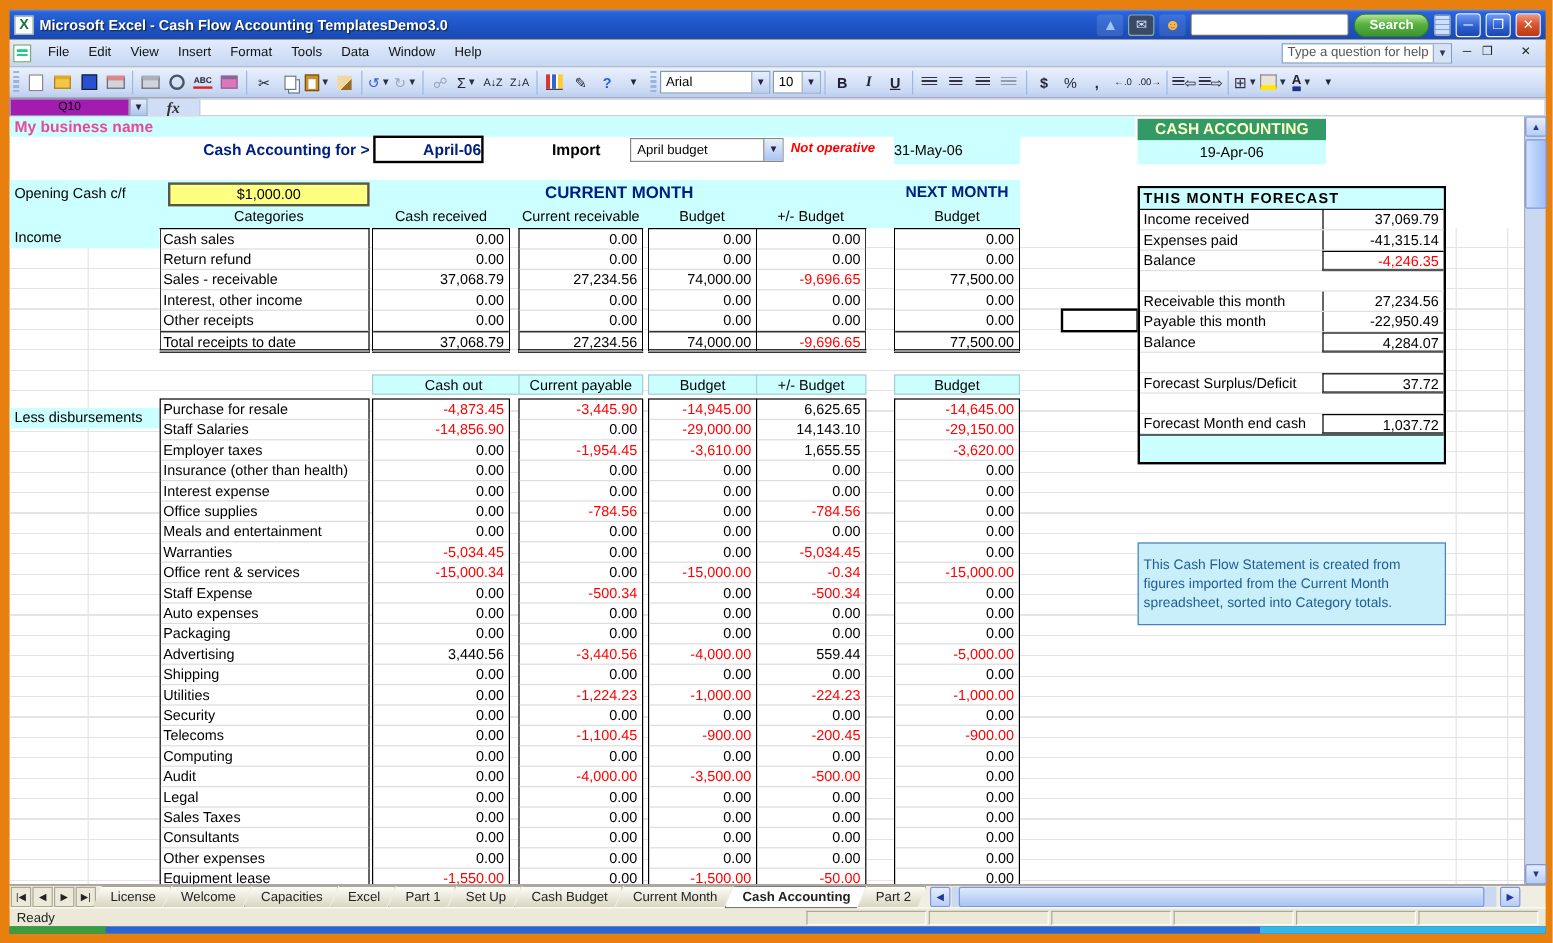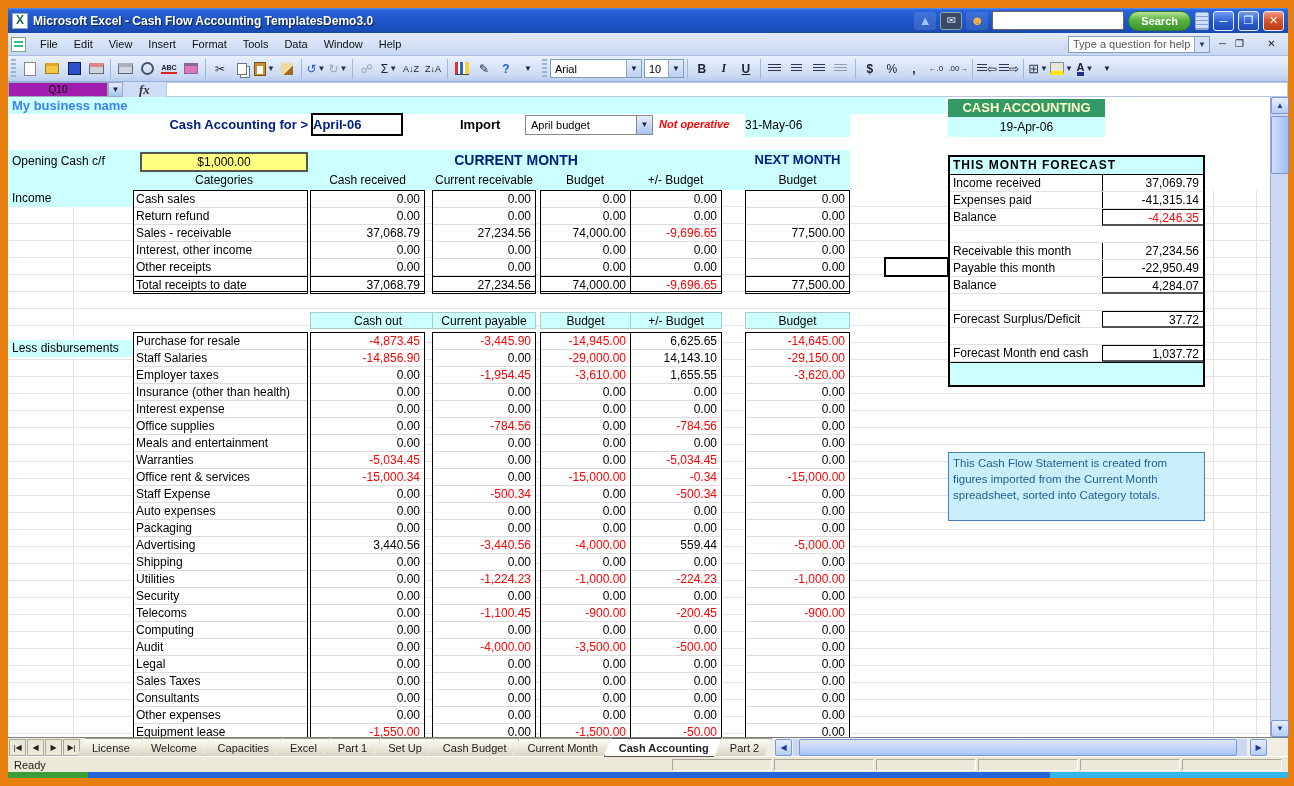--- a/index.html
+++ b/index.html
@@ -81,30 +81,30 @@
   #fx{font-size:13px;margin:0 16px;font-family:Liberation Serif, serif;font-style:italic;font-weight:bold;color:#333}
   #formulabar{flex:1;height:15px;background:#fff;border:1px solid #b8c6de}
 
   
   #sheet{position:absolute;left:8px;top:97px;width:1262px;height:640px;background:#fff;overflow:hidden;font-size:12px;color:#000}
   #gridbg{position:absolute;left:0;top:93px;width:1262px;height:547px;
     background:repeating-linear-gradient(180deg,transparent 0 16px,#e4e4e4 16px 17px)}
   .vline{position:absolute;top:93px;bottom:0;width:1px;background:#e4e4e4}
 
   #band-top{position:absolute;left:0;top:0;width:938px;height:17px;background:#cff;}
-  #biz-name{position:absolute;left:4px;top:1px;font-weight:bold;font-size:13px;color:#3b82f6}
+  #biz-name{position:absolute;left:4px;top:1px;font-weight:bold;font-size:13px;color:#ec4899}
   #green-box{position:absolute;left:940px;top:2px;width:157px;height:18px;background:#339966;
     color:#ffffc8;font-weight:bold;font-size:13px;text-align:center;line-height:18px}
   #green-date{position:absolute;left:940px;top:20px;width:157px;height:20px;background:#cff;
     text-align:center;line-height:20px;font-size:12px}
 
   #lbl-cashfor{position:absolute;left:110px;top:20px;width:190px;text-align:right;
     color:#002080;font-weight:bold;font-size:13px}
   #box-period{position:absolute;left:303px;top:16px;width:92px;height:23px;border:2px solid #000;
-    color:#002080;font-weight:bold;font-size:13px;text-align:left;line-height:20px}
+    color:#002080;font-weight:bold;font-size:13px;text-align:right;line-height:20px}
   #lbl-import{position:absolute;left:452px;top:20px;font-weight:bold;font-size:13px}
   #combo-import{position:absolute;left:517px;top:18px;width:128px;height:20px;background:#fff;
     border:1px solid #888;font-size:11px;display:flex;align-items:center;padding-left:5px}
   #combo-import .dd{margin-left:auto;width:16px;height:100%;background:linear-gradient(180deg,#e6eefc,#a8c4ee);
     border-left:1px solid #888;text-align:center;font-size:8px;line-height:18px;color:#224}
   #lbl-notop{position:absolute;left:651px;top:21px;color:#f00;font-style:italic;font-weight:bold;font-size:11px}
   #cell-31may{position:absolute;left:737px;top:16px;width:105px;height:24px;background:#cff;
     text-align:left;line-height:24px;font-size:12px}
 
   #cyan-block{position:absolute;left:0;top:53px;width:842px;height:40px;background:#cff}
@@ -155,21 +155,21 @@
   #f-title{height:18px;background:#cff;border-bottom:1px solid #000;font-size:12px;padding:1px 0 0 3px;font-weight:600;letter-spacing:1px}
   .f-row{height:17px;display:flex;border-bottom:1px solid #e0e0e0;font-size:12px}
   .fl{width:152px;padding:1px 0 0 3px;overflow:hidden;white-space:nowrap}
   .fv{flex:1;border-left:1px solid #000;text-align:right;padding:1px 4px 0 0}
   .f-row.blank .fv{border-left:none}
   .fv.red{color:#f00}
   .fv.bordered{border-top:1px solid #000;border-bottom:2px solid #555;margin-bottom:-1px}
   #f-footer{flex:1;background:#cff;border-top:1px solid #000}
 
   #notebox{position:absolute;left:940px;top:355px;width:257px;height:69px;background:#c9f0fa;
-    border:1px solid #4a7ebb;color:#1f5c96;font-size:11.5px;line-height:16px;padding:2px 4px}
+    border:1px solid #4a7ebb;color:#1f5c96;font-size:11.5px;line-height:16px;padding:10px 4px}
 
   
   #vscroll{position:absolute;left:1270px;top:97px;width:18px;height:640px;background:#cbd8f2;border-left:1px solid #aab}
   .sbtn{position:absolute;left:0;width:18px;height:17px;border:1px solid #7a96df;border-radius:2px;
     background:linear-gradient(180deg,#e8eefc,#b6cdf6);color:#1d3a8f;font-size:8px;text-align:center;line-height:15px}
   #vs-up{top:0}
   #vs-dn{bottom:0}
   #vs-thumb{position:absolute;left:0;top:19px;width:18px;height:58px;border:1px solid #7a96df;border-radius:2px;
     background:linear-gradient(90deg,#cfe0fc,#9dbdf6)}
 

